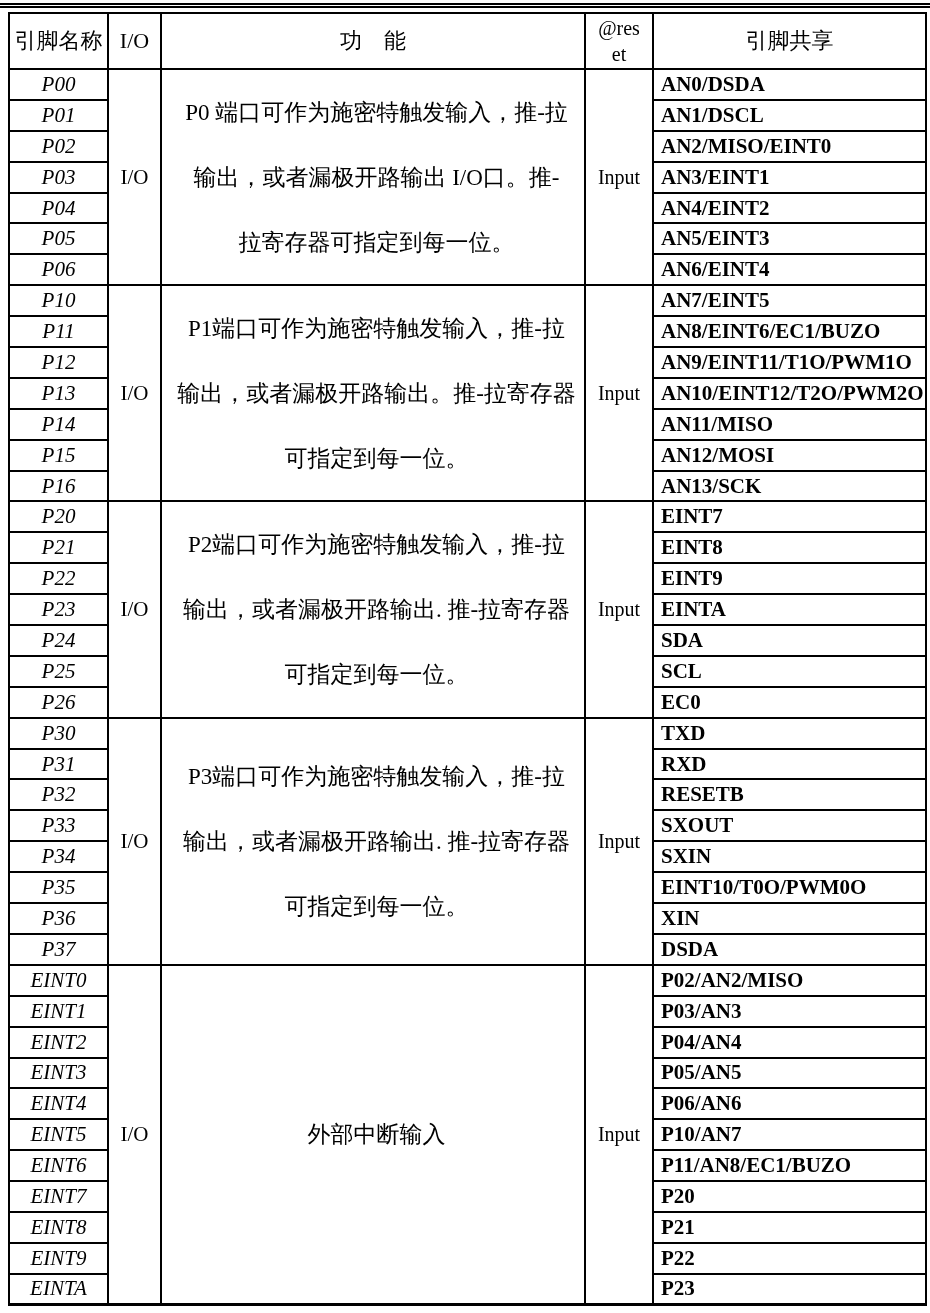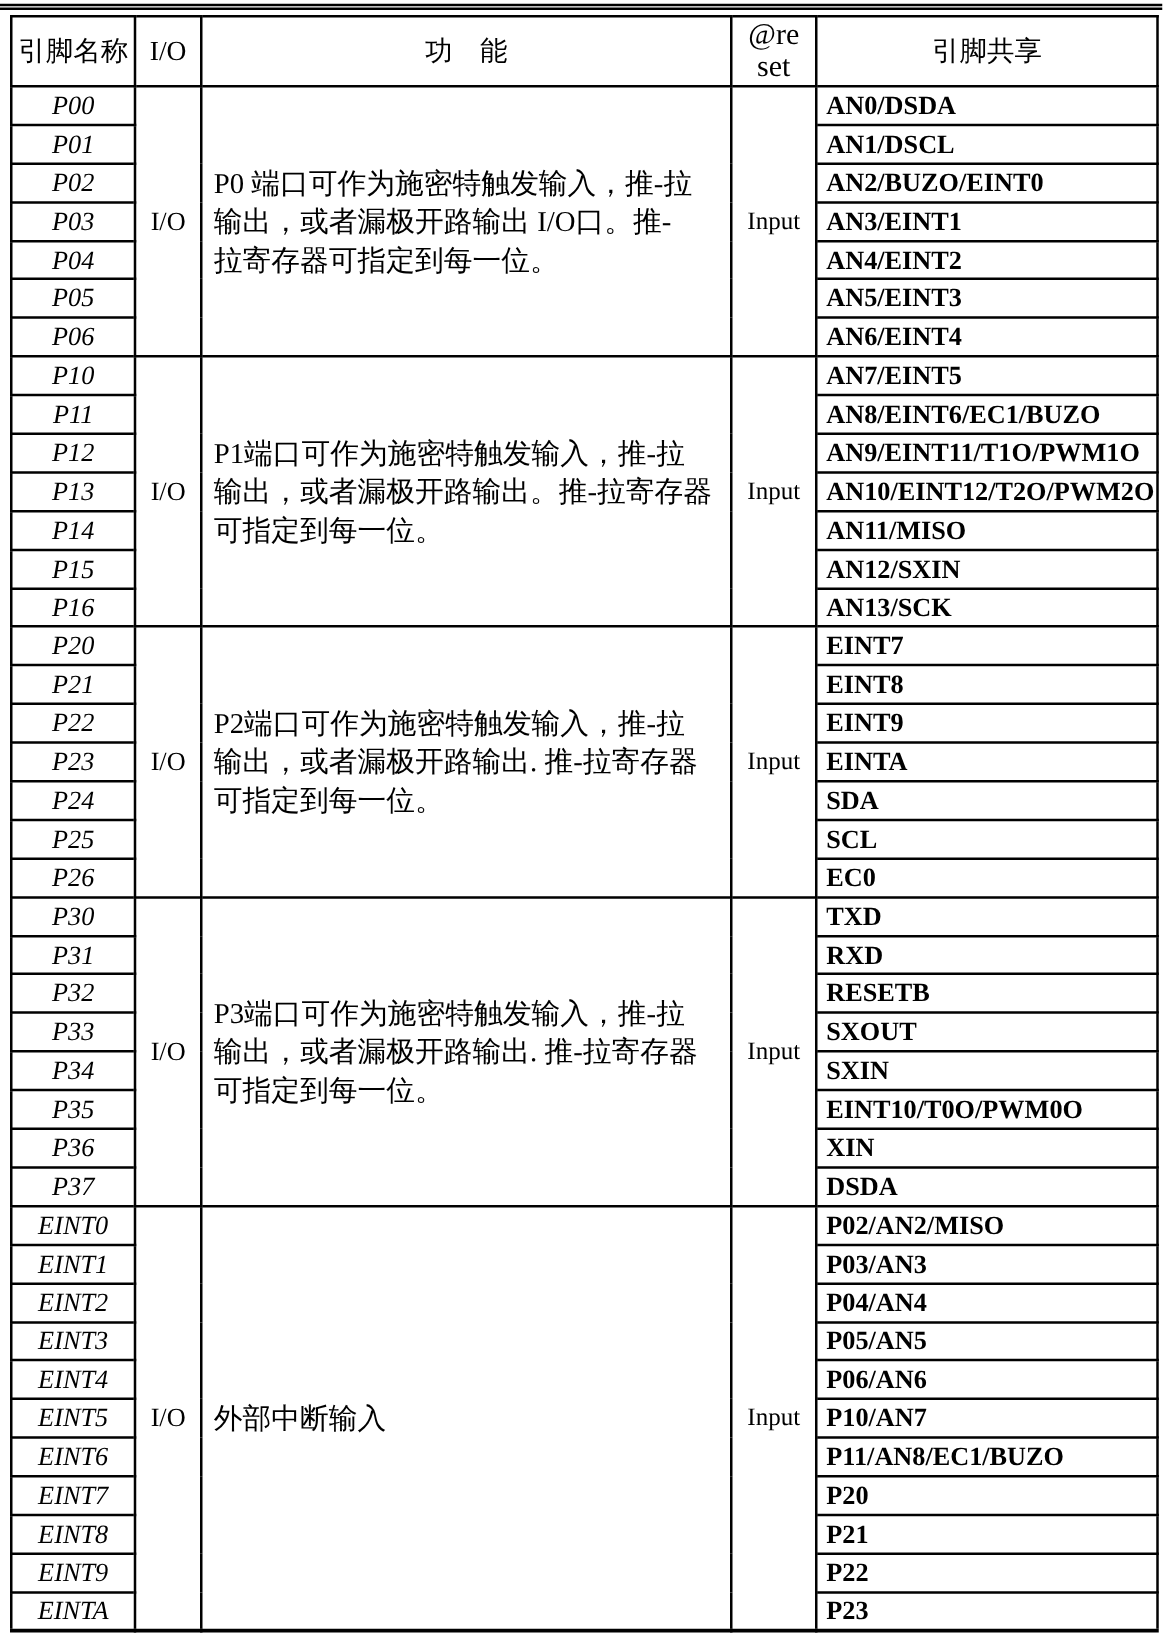--- a/index.html
+++ b/index.html
@@ -37,38 +37,38 @@
 
   tr.hdr { height: 56px; }
   tr.r   { height: 30.9px; }
 
   .pin-table th {
     font-weight: normal;
     font-size: 22px;
     text-align: center;
   }
   th.th-reset {
-    font-size: 24px;
+    font-size: 20px;
     line-height: 26px;
     word-break: break-all;
     padding: 0 9px;
   }
   td.pin {
     text-align: center;
     font-size: 21px;
     font-style: italic;
   }
   td.io {
     text-align: center;
     font-size: 21px;
   }
   td.func {
-    text-align: left;
+    text-align: center;
     font-size: 23px;
-    line-height: 31px;
+    line-height: 65px;
     padding: 0 2px 0 9px;
     white-space: pre-line;
   }
   td.rst {
     text-align: center;
     font-size: 20px;
     word-break: break-all;
     padding: 0 9px;
   }
   td.share {
@@ -110,21 +110,21 @@
 拉寄存器可指定到每一位。</td>
     <td class="rst" rowspan="7">Input</td>
     <td class="share">AN0/DSDA</td>
   </tr>
   <tr class="r">
     <td class="pin">P01</td>
     <td class="share">AN1/DSCL</td>
   </tr>
   <tr class="r">
     <td class="pin">P02</td>
-    <td class="share">AN2/BUZO/EINT0</td>
+    <td class="share">AN2/MISO/EINT0</td>
   </tr>
   <tr class="r">
     <td class="pin">P03</td>
     <td class="share">AN3/EINT1</td>
   </tr>
   <tr class="r">
     <td class="pin">P04</td>
     <td class="share">AN4/EINT2</td>
   </tr>
   <tr class="r">
@@ -156,21 +156,21 @@
   <tr class="r">
     <td class="pin">P13</td>
     <td class="share">AN10/EINT12/T2O/PWM2O</td>
   </tr>
   <tr class="r">
     <td class="pin">P14</td>
     <td class="share">AN11/MISO</td>
   </tr>
   <tr class="r">
     <td class="pin">P15</td>
-    <td class="share">AN12/SXIN</td>
+    <td class="share">AN12/MOSI</td>
   </tr>
   <tr class="r">
     <td class="pin">P16</td>
     <td class="share">AN13/SCK</td>
   </tr>
 
   <tr class="r">
     <td class="pin">P20</td>
     <td class="io" rowspan="7">I/O</td>
     <td class="func" rowspan="7">P2端口可作为施密特触发输入，推-拉

